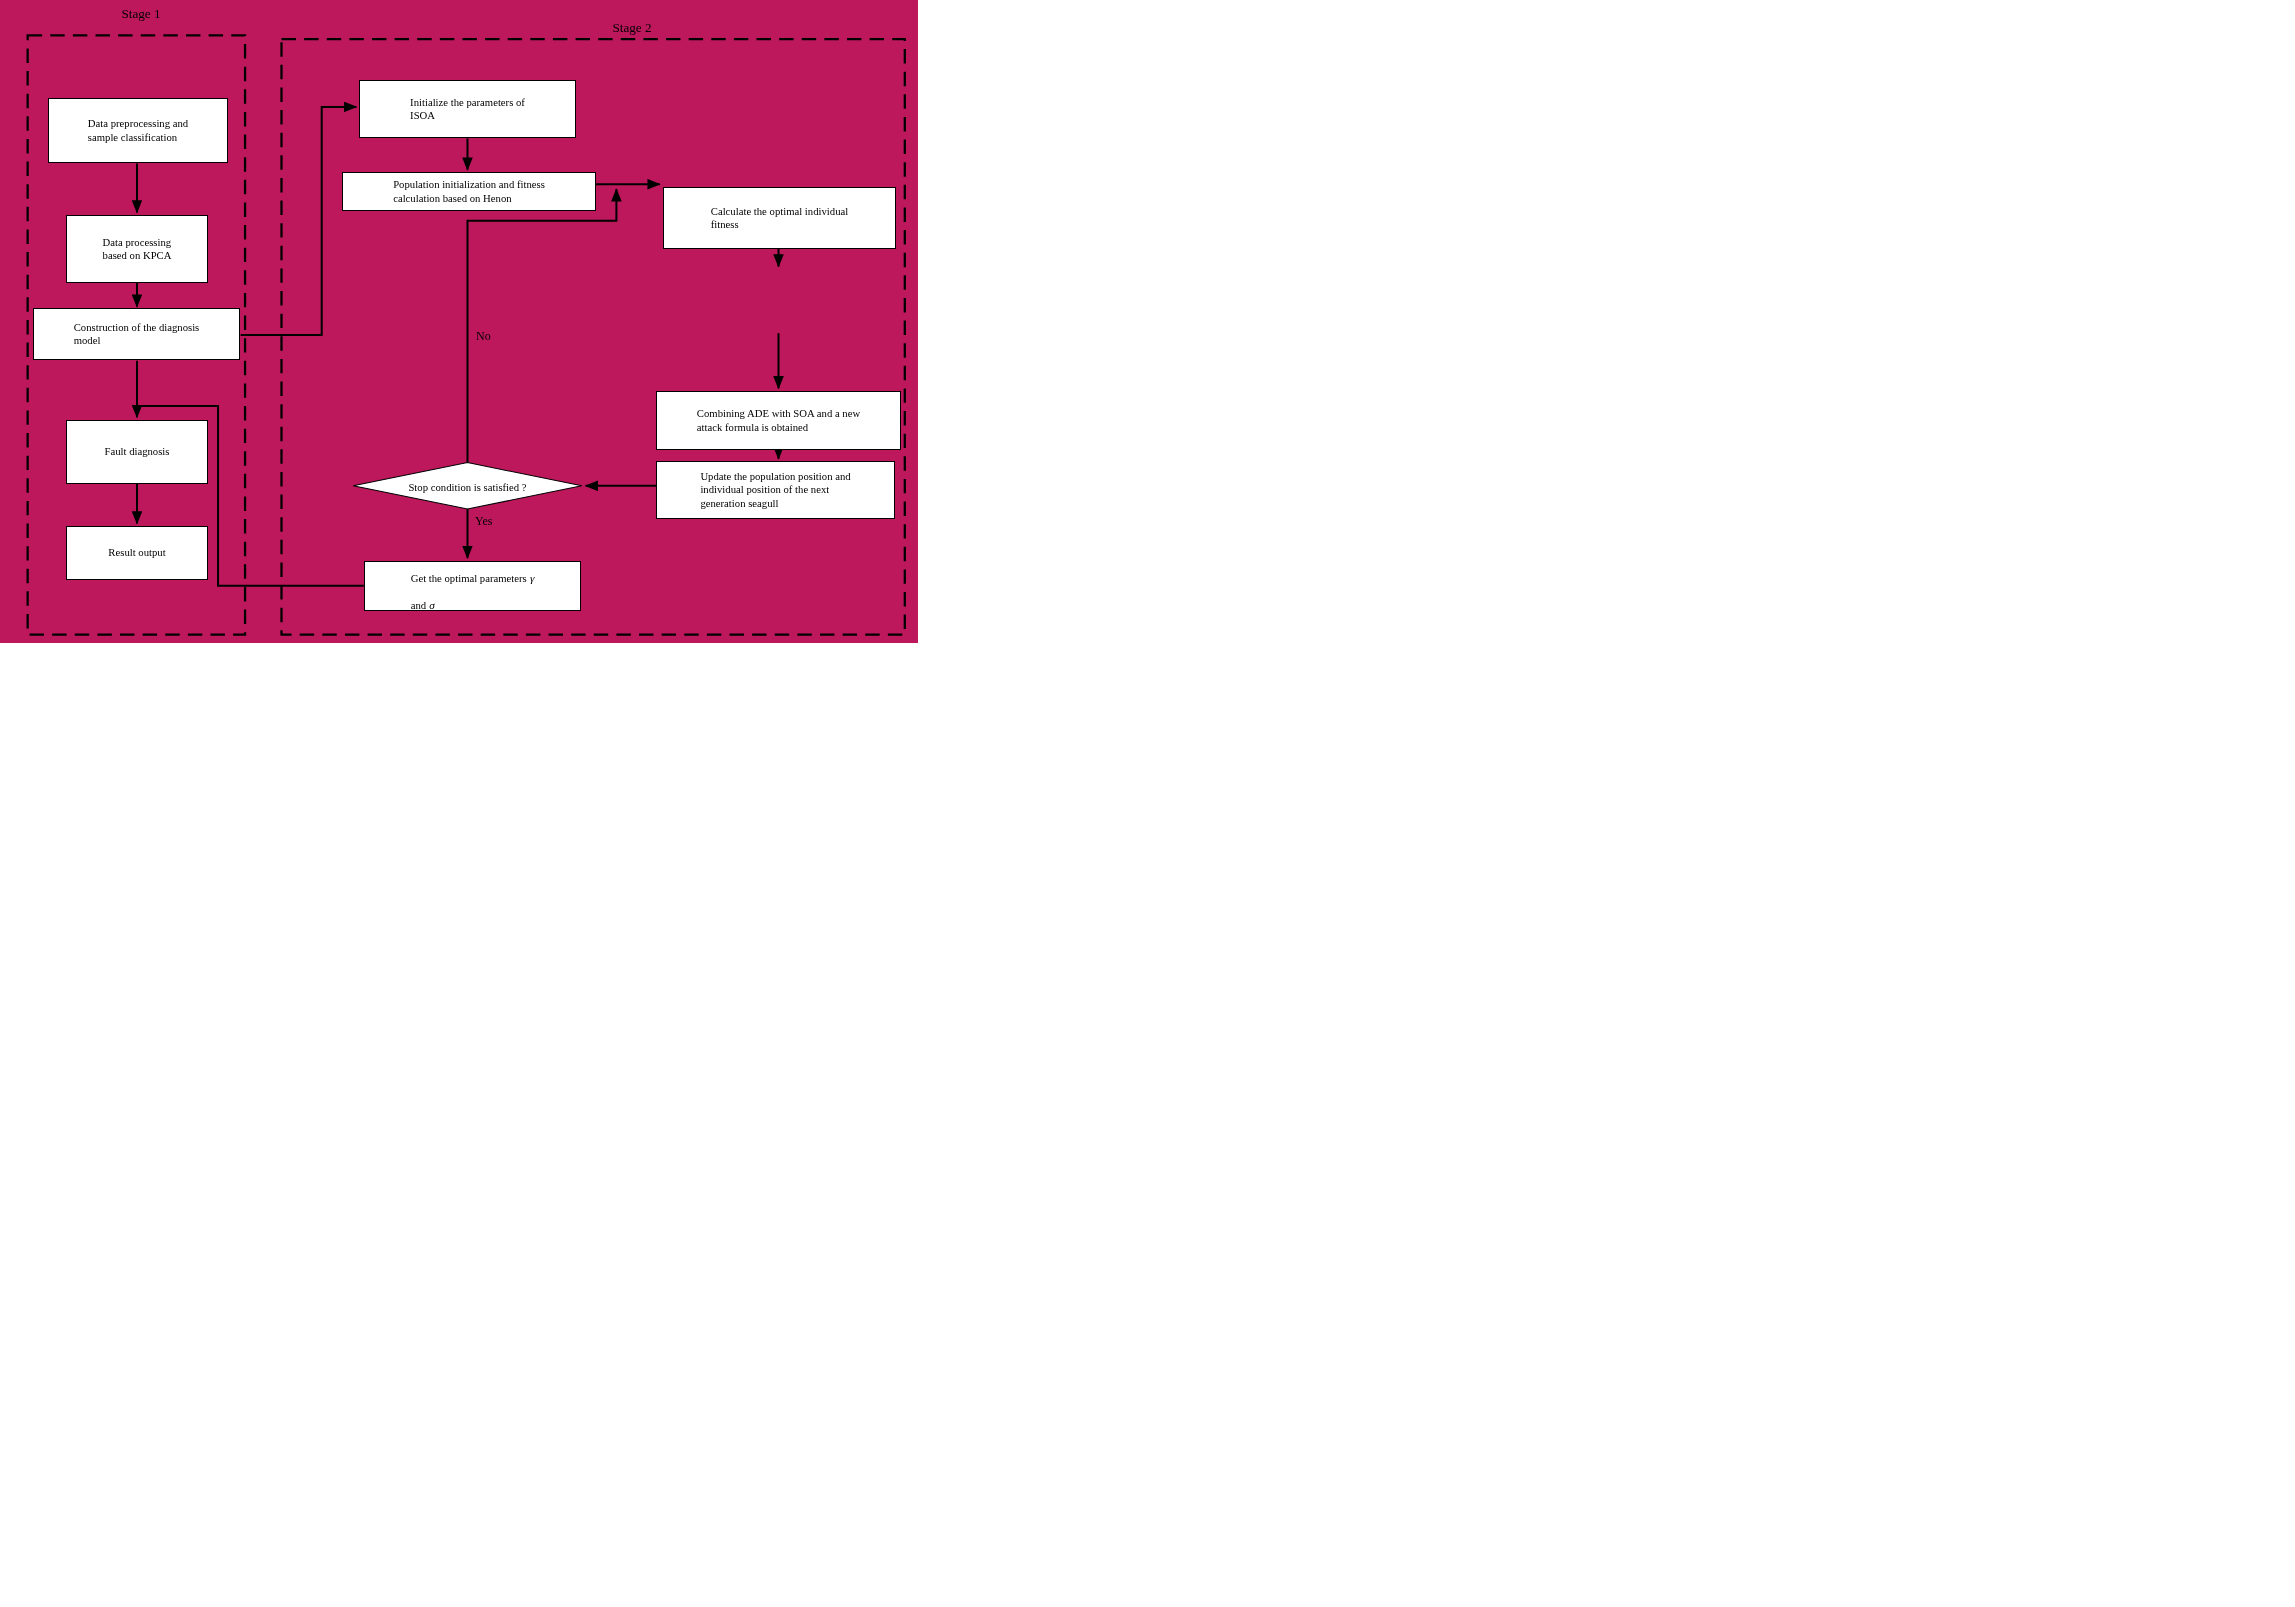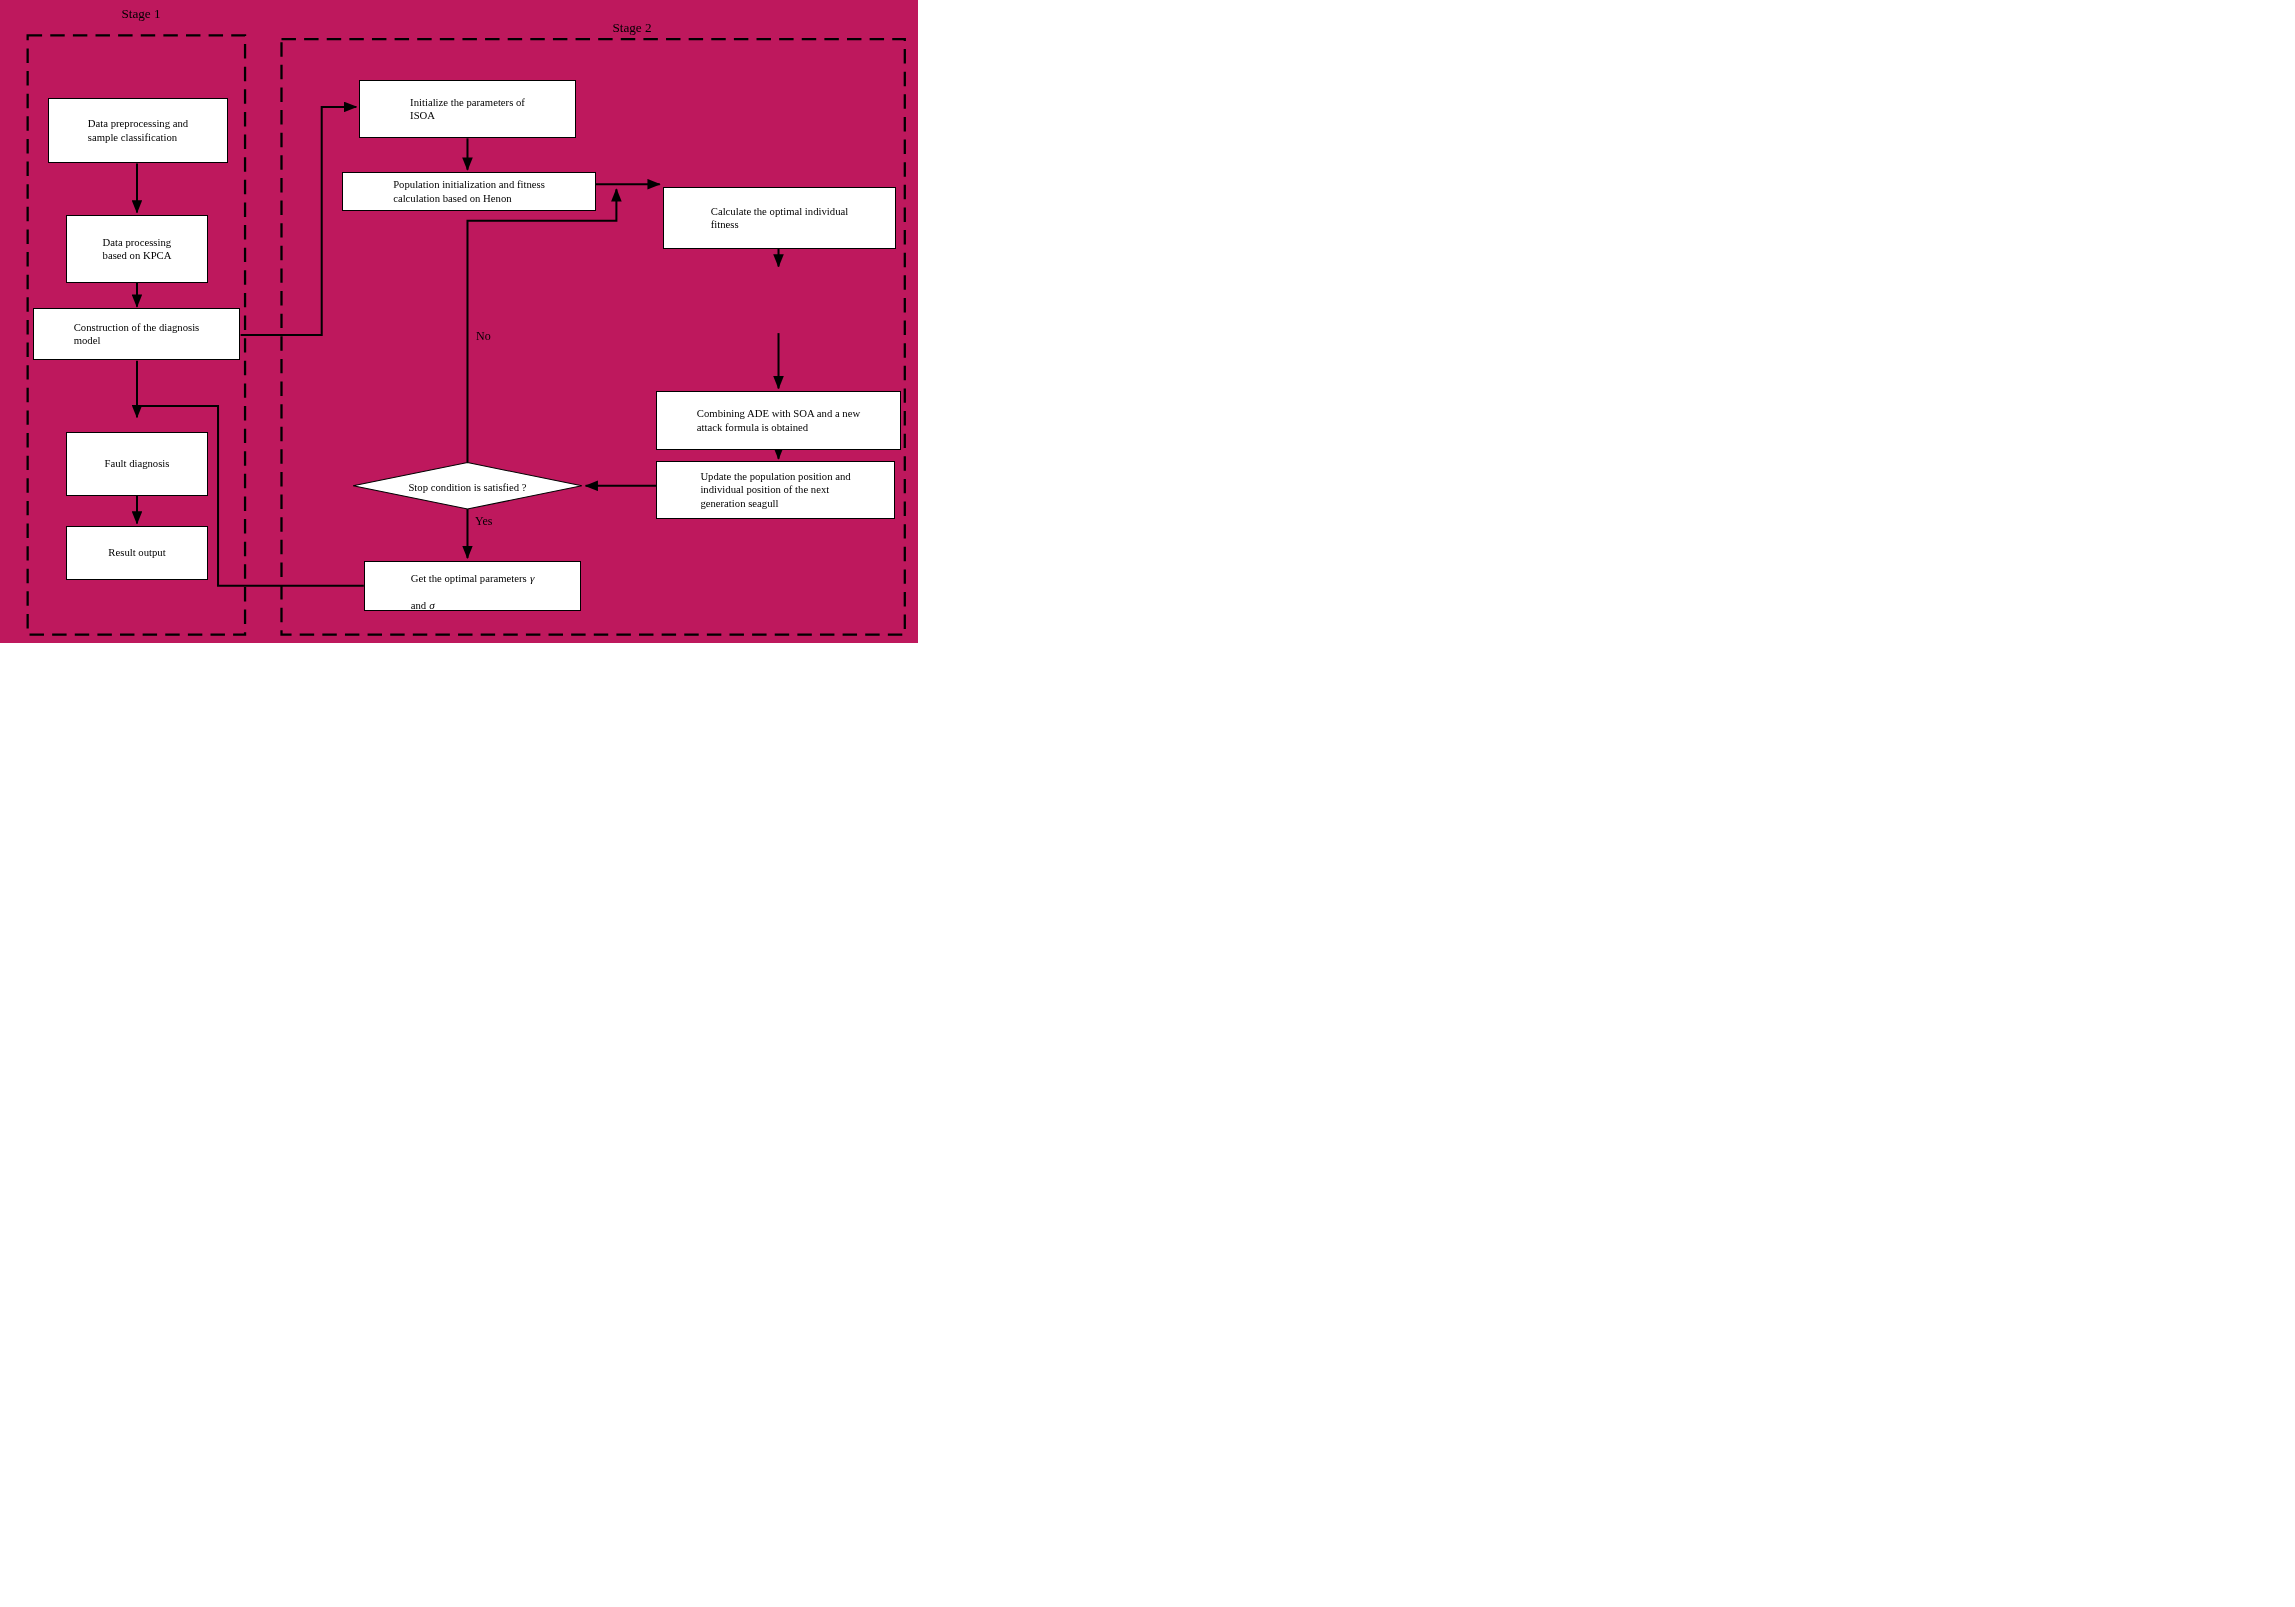--- a/index.html
+++ b/index.html
@@ -106,21 +106,21 @@
 
   <div class="stage-label" style="left:141px; top:6.3px;">Stage 1</div>
   <div class="stage-label" style="left:598px; top:20px;margin-left:34px;">Stage 2</div>
 
   <div class="node" style="left:48px; top:98px; width:180px; height:65px;">Data preprocessing and
 sample classification</div>
   <div class="node" style="left:66px; top:215px; width:142px; height:68px;">Data processing
 based on KPCA</div>
   <div class="node" style="left:33px; top:308px; width:207px; height:52px;">Construction of the diagnosis
 model</div>
-  <div class="node" style="left:66px; top:420px; width:142px; height:64px;margin-top:12px;">Fault diagnosis</div>
+  <div class="node" style="left:66px; top:420px; width:142px; height:64px;">Fault diagnosis</div>
   <div class="node" style="left:66px; top:526px; width:142px; height:54px;">Result output</div>
 
   <div class="node" style="left:359px; top:80px; width:217px; height:58px;">Initialize the parameters of
 ISOA</div>
   <div class="node" style="left:342px; top:172px; width:254px; height:39px; padding:0.6px 1.3px;">Population initialization and fitness
 calculation based on Henon</div>
   <div class="node" style="left:663px; top:159px; width:233px; height:62px;margin-top:28px;">Calculate the optimal individual
 fitness</div>
   <div class="node" style="left:656px; top:391px; width:245px; height:59px;">Combining ADE with SOA and a new
 attack formula is obtained</div>

